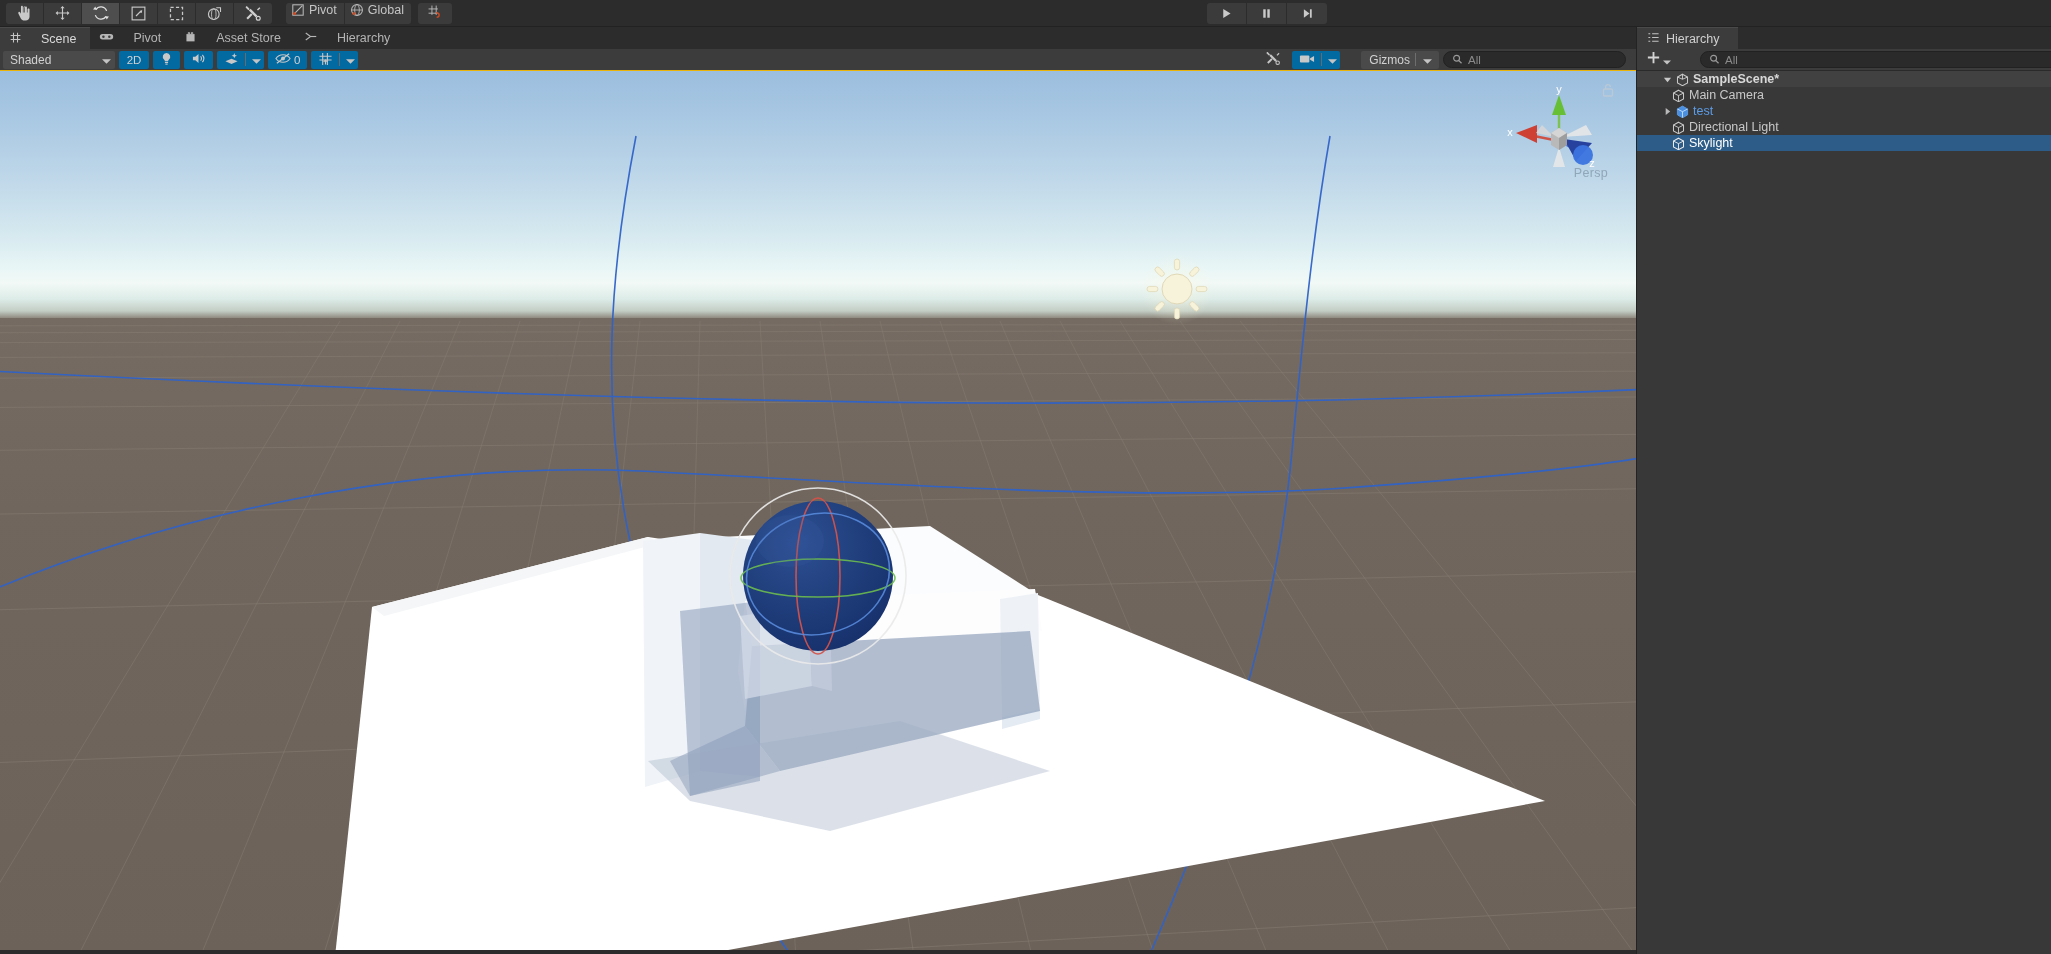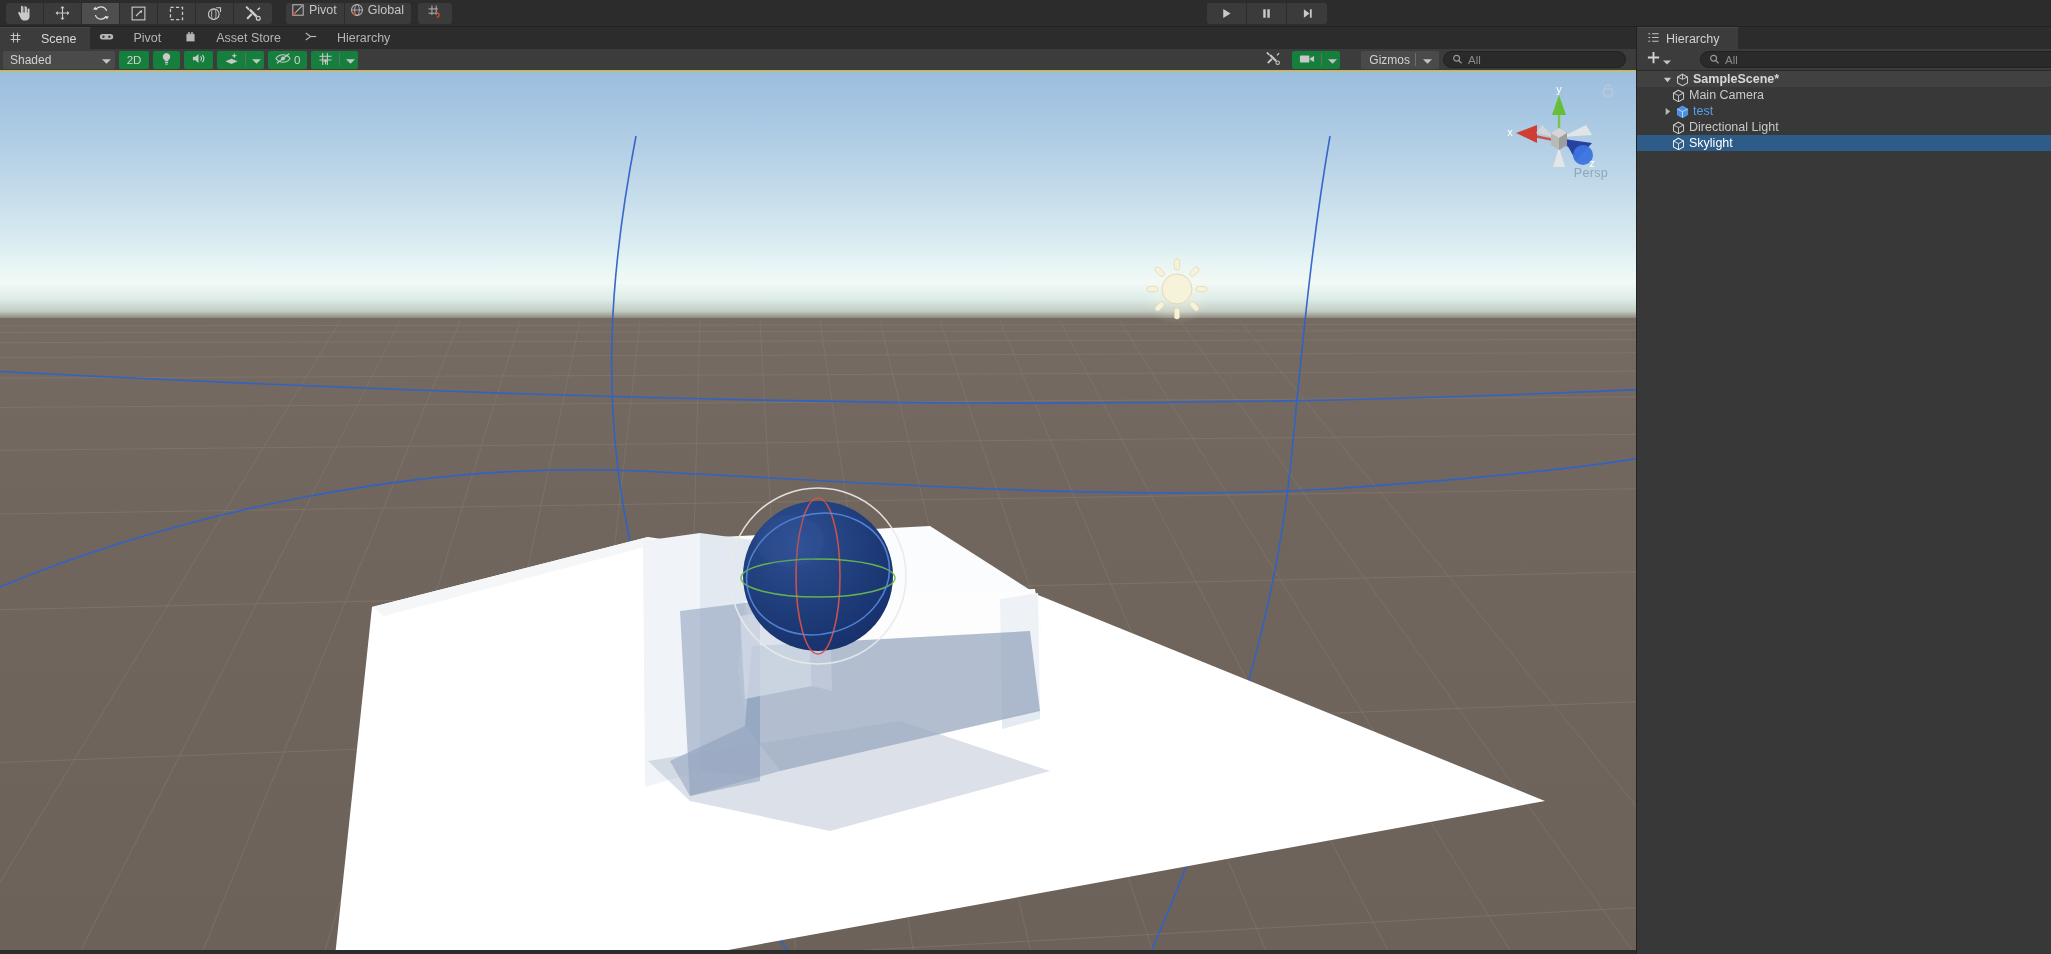--- a/index.html
+++ b/index.html
@@ -84,21 +84,21 @@
     display: flex; align-items: center;
     border-bottom: 1px solid #eab308;
   }
   .st-dropdown {
     height: 18px; min-width: 110px; background: #4a4a4a; border-radius: 2px;
     display: flex; align-items: center; justify-content: space-between;
     padding: 0 4px 0 7px; color: #d2d2d2; font-size: 12px; cursor: pointer;
     margin-left: 3px;
   }
   .st-btn {
-    height: 18px; background: #15803d; border-radius: 2px;
+    height: 18px; background: #0369a1; border-radius: 2px;
     display: flex; align-items: center; justify-content: center;
     padding: 0 7px; color: #d2d2d2; font-size: 11.5px; cursor: pointer;
     margin-left: 4px; gap: 3px; text-align: right;
   }
   .st-btn.split { padding: 0 3px 0 7px; }
   .st-sep { width: 1px; height: 13px; background: #6a6a6a; margin: 0 3px; }
   .st-search {
     height: 17px; width: 183px; background: #2a2a2a; border: 1px solid #212121;
     border-radius: 9px; display: flex; align-items: center; padding: 0 8px;
     gap: 5px; margin-left: 4px; cursor: text;

